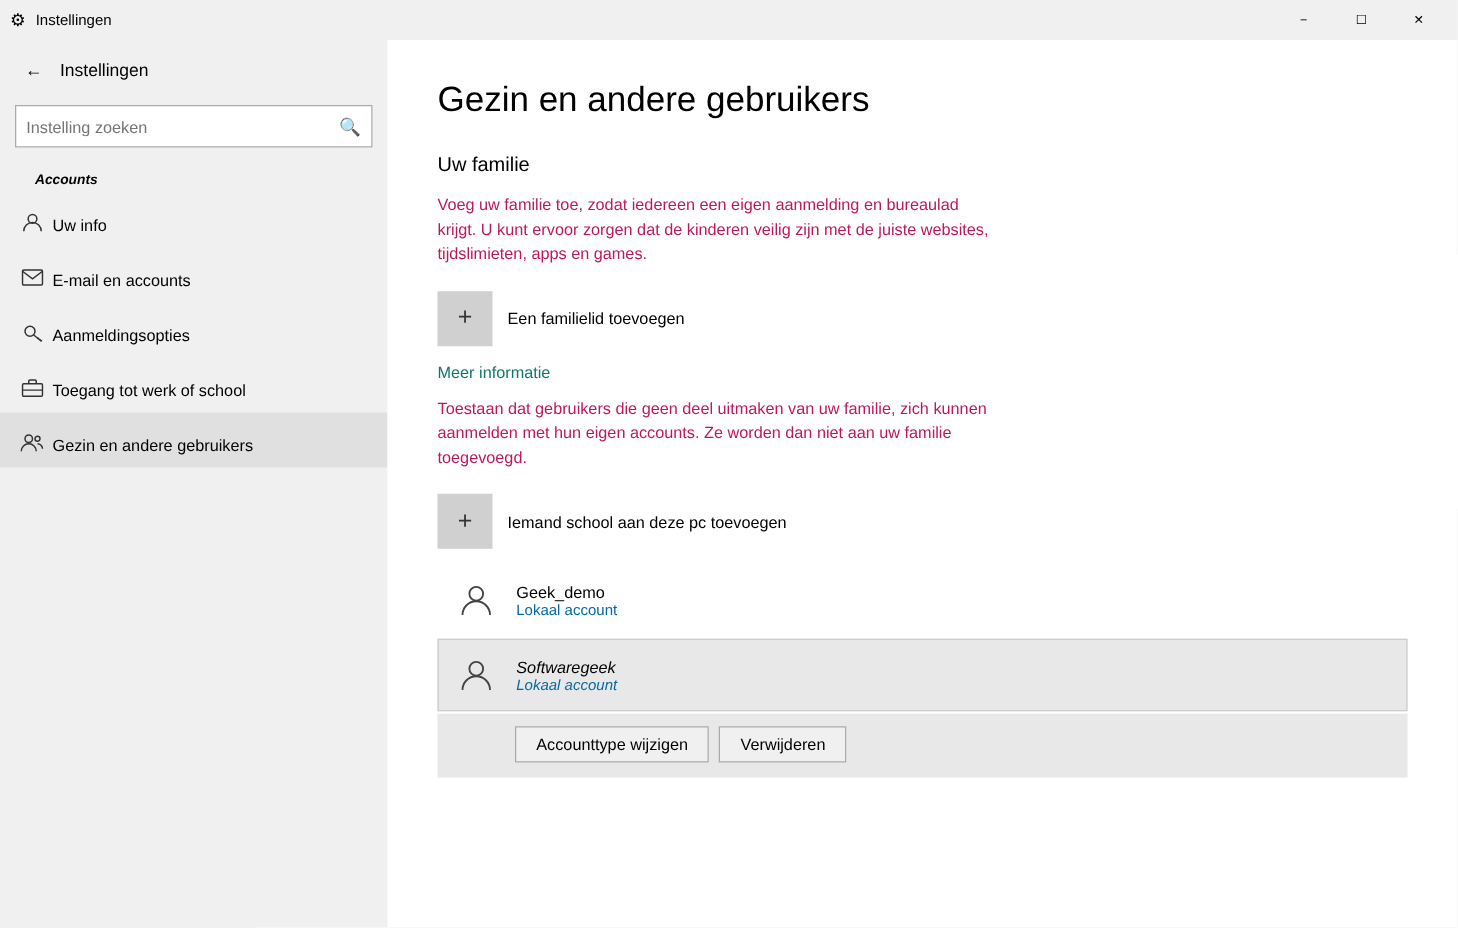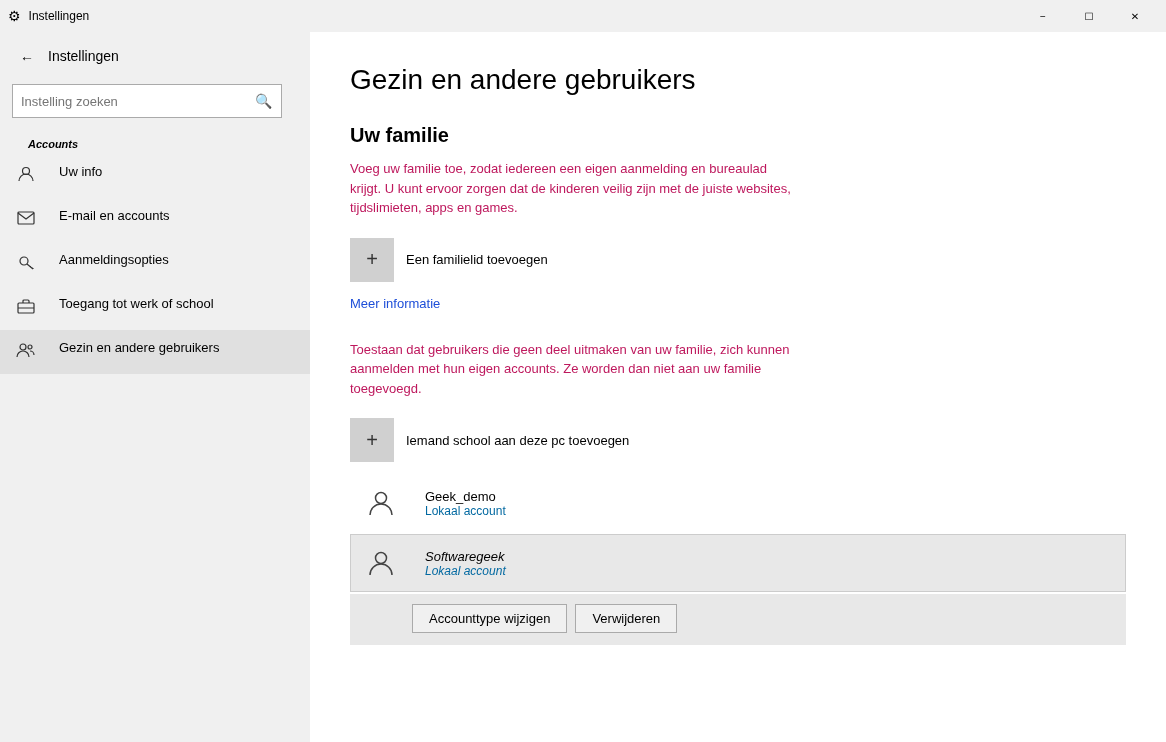--- a/index.html
+++ b/index.html
@@ -79,21 +79,21 @@
       align-items: center;
       padding: 4px;
     }
     .sidebar-app-title {
       font-size: 14px;
       font-weight: 400;
       color: #000;
     }
 
     .search-box {
-      margin: 4px 28px 12px 12px;
+      margin: 4px 12px 12px 12px;
       display: flex;
       align-items: center;
       border: 1px solid #aaa;
       background: #fff;
       height: 34px;
       padding: 0 8px;
     }
     .search-input {
       flex: 1;
       border: none;
@@ -110,22 +110,22 @@
       font-size: 11px;
       font-weight: 600;
       color: #000;
       padding: 8px 16px 4px 28px;
       text-transform: none;
       font-style: italic;
     }
 
     .sidebar-item {
       display: flex;
-      align-items: flex-start;
-      gap: 23px;
+      align-items: flex-end;
+      gap: 6px;
       padding: 10px 16px;
       cursor: pointer;
       font-size: 13px;
       color: #000;
       height: 44px;
     }
     .sidebar-item.active { background: #e0e0e0; }
     .sidebar-item-icon {
       width: 20px;
       height: 20px;
@@ -148,22 +148,22 @@
     }
 
     .page-title {
       font-size: 28px;
       font-weight: 300;
       color: #000;
       margin-bottom: 28px;
     }
 
     .section-title {
-      font-size: 20px;
-      font-weight: 700;
+      font-size: 16px;
+      font-weight: 400;
       color: #000;
       margin-bottom: 12px;
     }
 
     .section-description {
       font-size: 13px;
       color: #be185d;
       line-height: 1.5;
       margin-bottom: 20px;
       max-width: 450px;
@@ -187,35 +187,35 @@
       font-size: 20px;
       color: #333;
       flex-shrink: 0;
     }
     .add-btn-label {
       font-size: 13px;
       color: #000;
     }
 
     .link-text {
-      color: #1d4ed8;
-      font-size: 13px;
-      cursor: pointer;
-      margin-bottom: 29px;
+      color: #0f766e;
+      font-size: 13px;
+      cursor: pointer;
+      margin-bottom: 12px;
       display: inline-block;
     }
 
     .section-divider {
       margin-bottom: 20px;
     }
 
     .user-row {
       display: flex;
       align-items: center;
-      gap: 26px;
+      gap: 14px;
       padding: 10px 12px;
       cursor: pointer;
       border: 1px solid transparent;
       margin-bottom: 2px;
     }
     .user-row.expanded {
       background: #e8e8e8;
       border: 1px solid #ccc;
       font-style: italic;
     }

